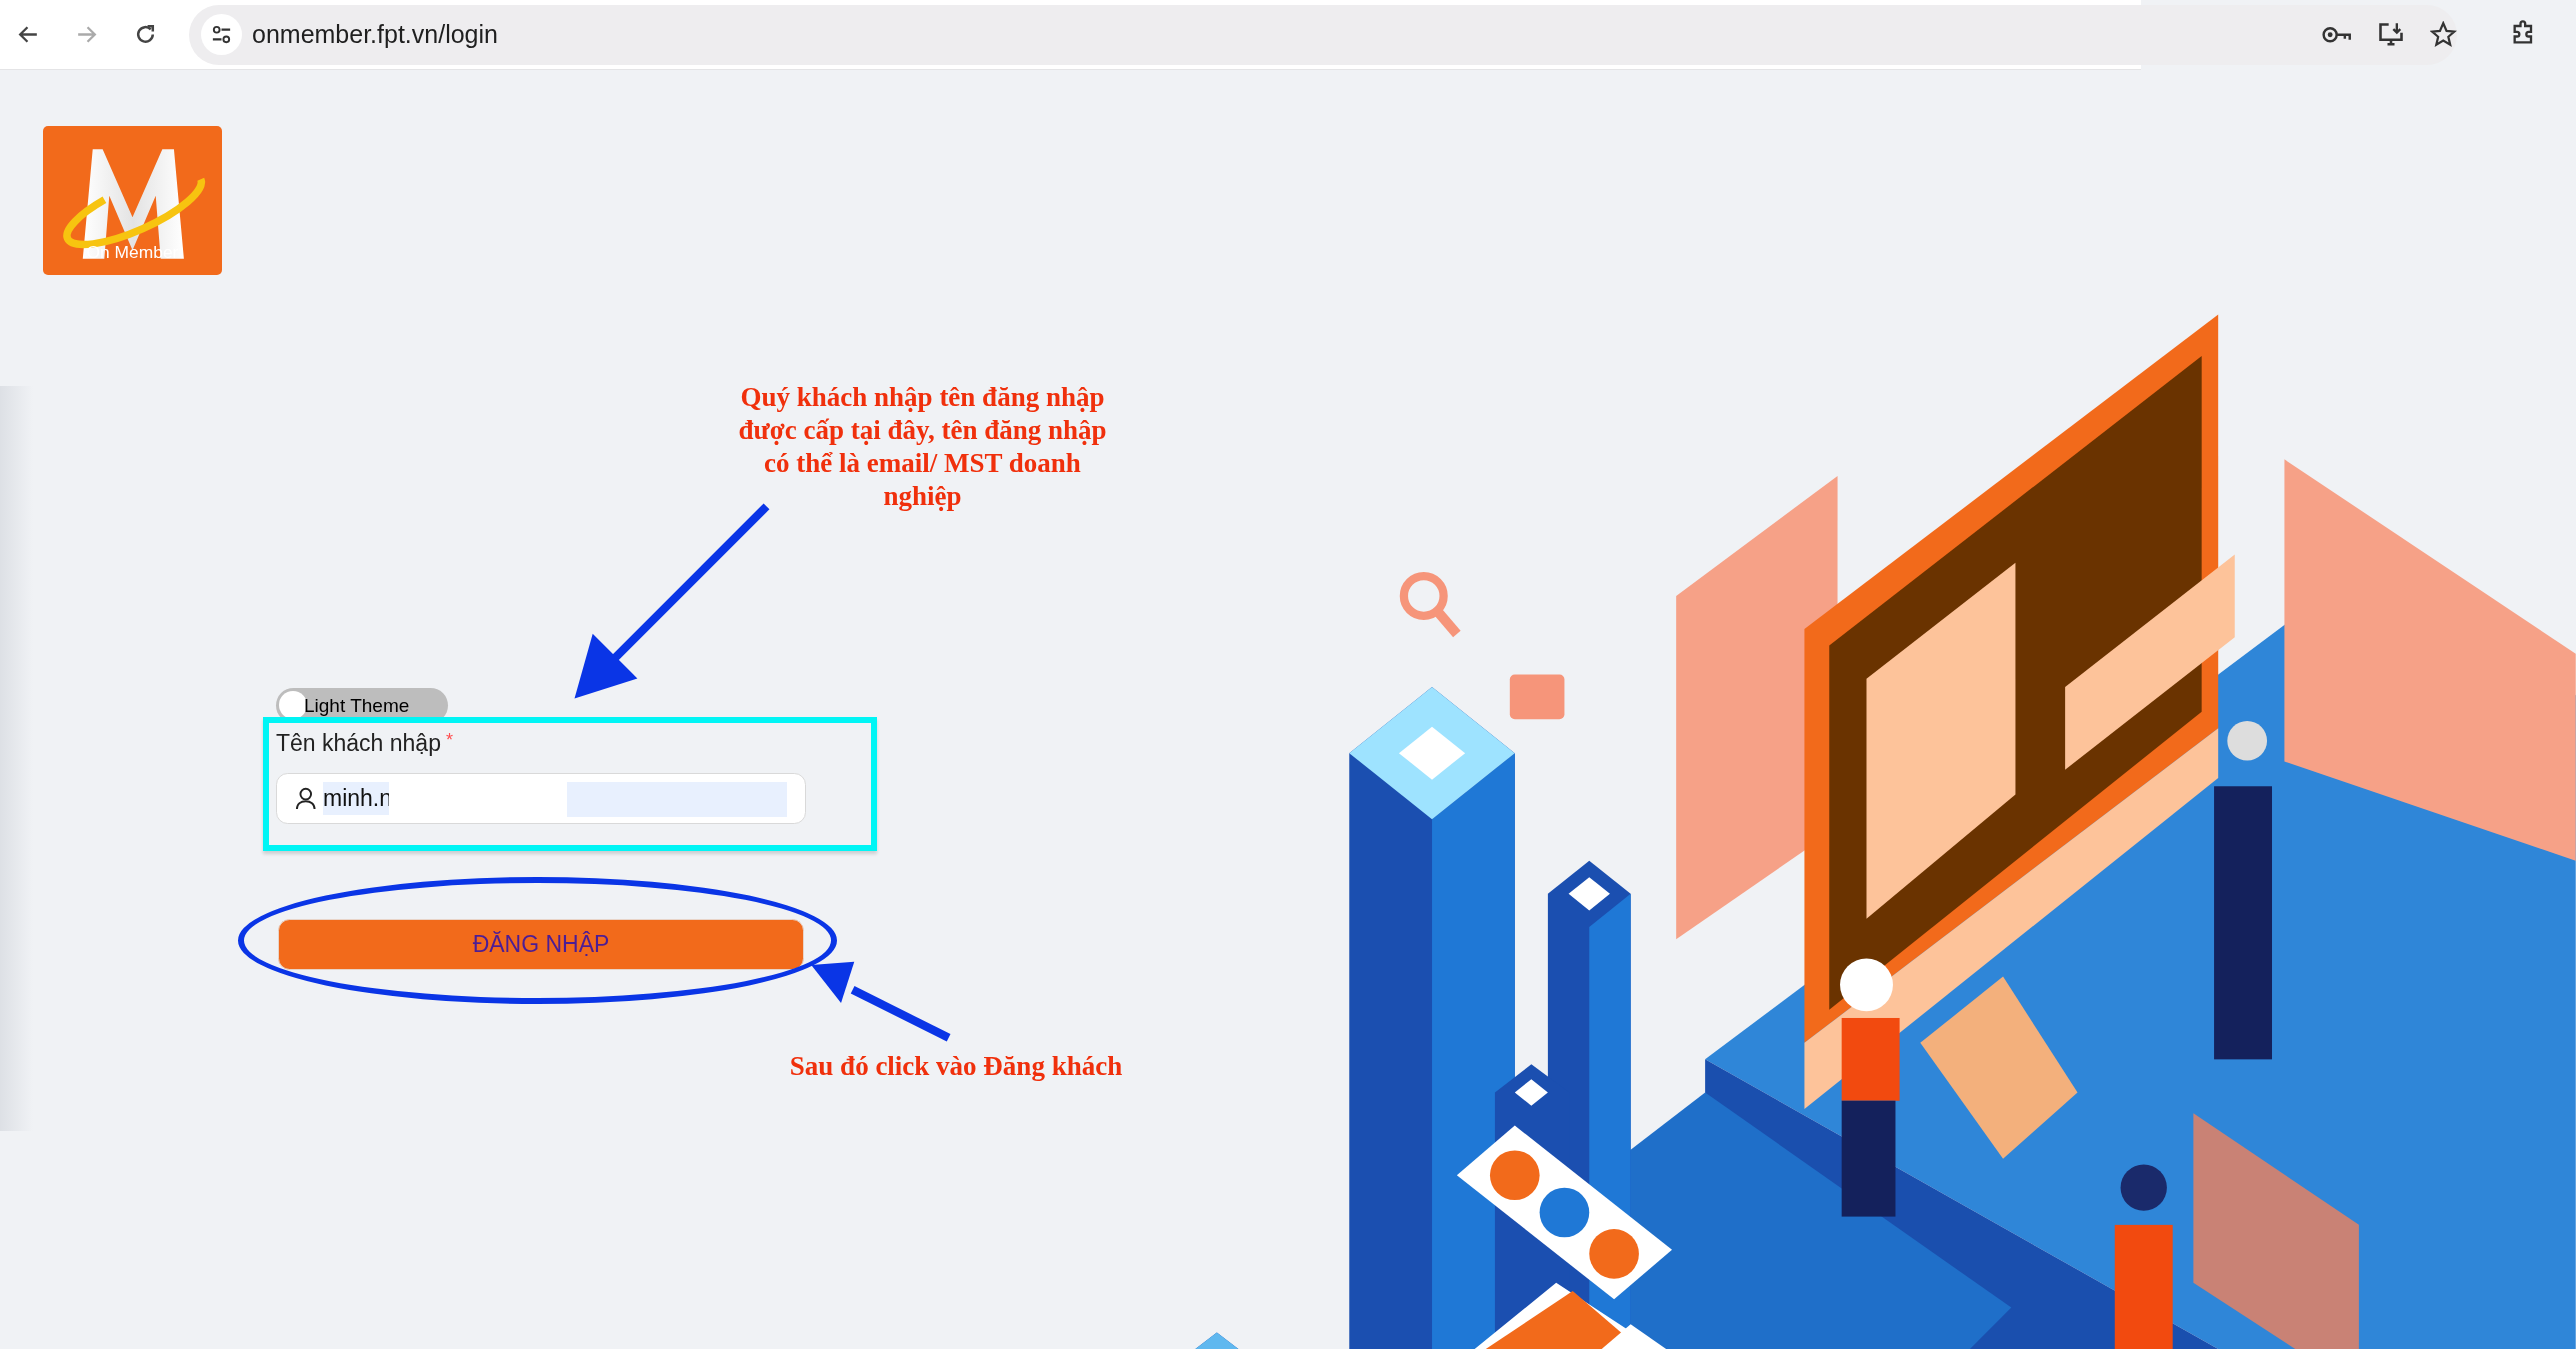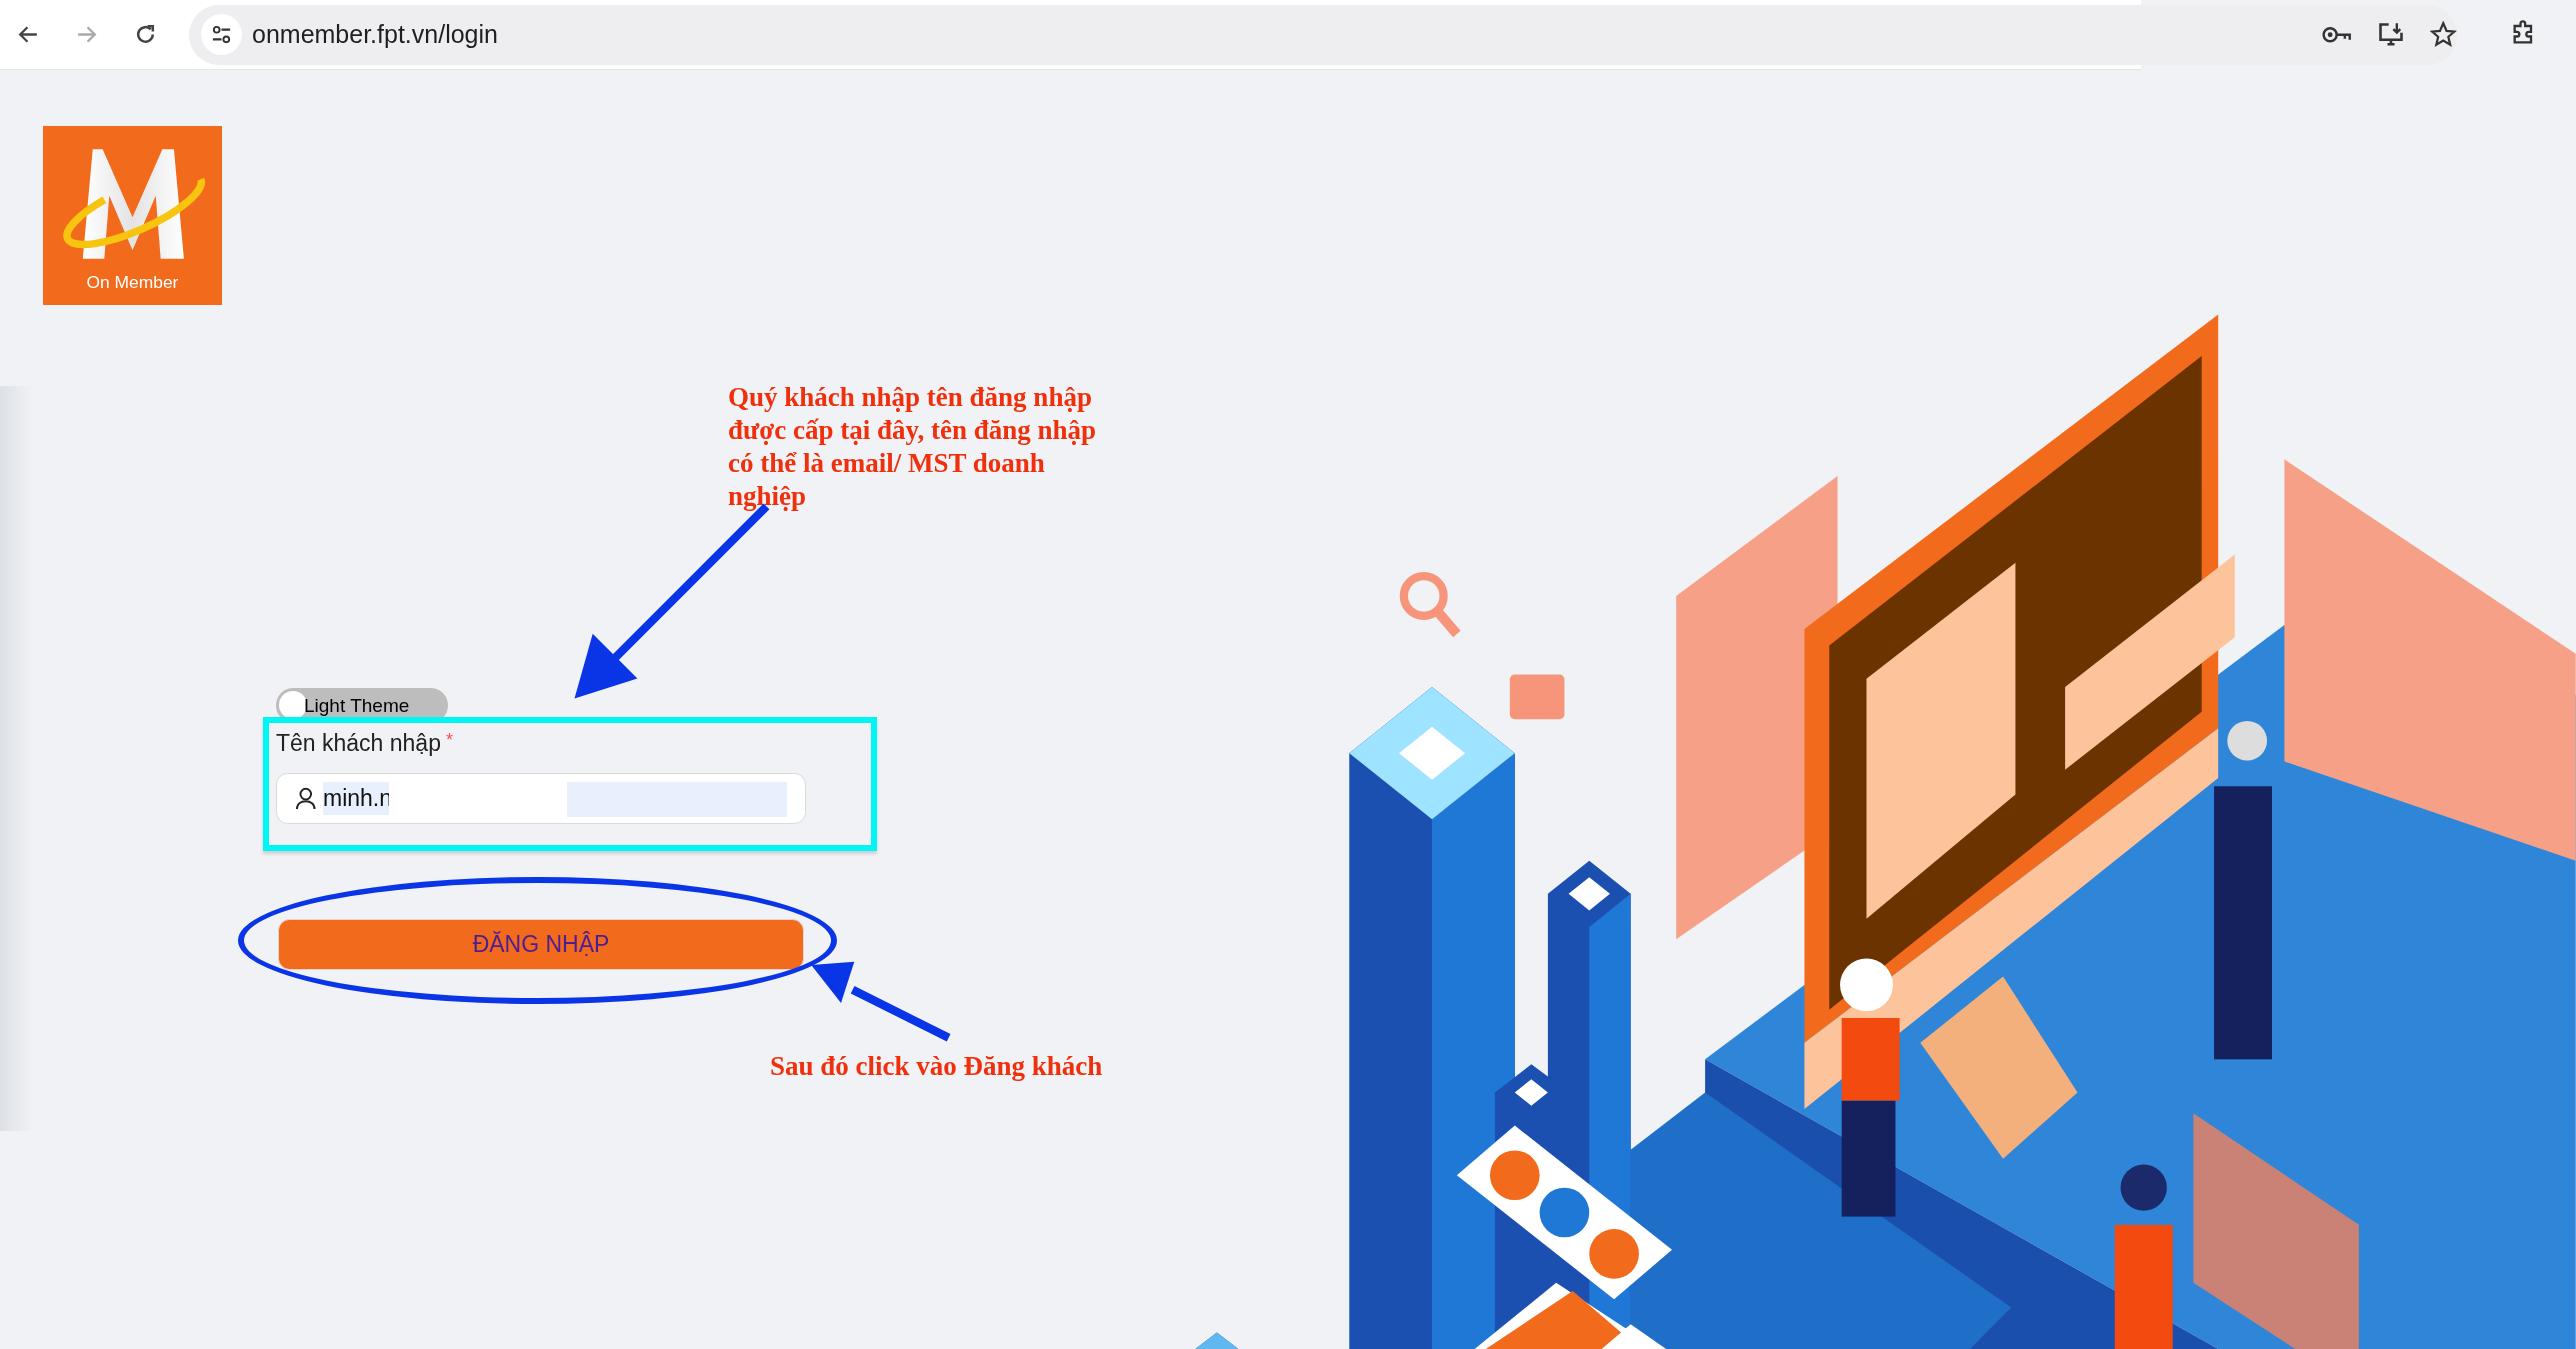--- a/index.html
+++ b/index.html
@@ -8,39 +8,39 @@
   .nav-icon { position: absolute; top: 16.6px; width: 36px; height: 36px; display: flex; align-items: center; justify-content: center; font-size: 28px; color: #444; }
   .omnibox { position: absolute; left: 189px; top: 5px; width: 2268px; height: 60px; background: #eeedef; border-radius: 30px; }
   .site-info { position: absolute; left: 11.6px; top: 9px; width: 41px; height: 41px; border-radius: 21px; background: #fff; display: flex; align-items: center; justify-content: center; }
   .url { position: absolute; left: 63px; top: 15px; font-size: 25px; color: #1f1f1f; }
   .omni-icon { position: absolute; top: 13.2px; width: 33px; height: 33px; display: flex; align-items: center; justify-content: center; }
   .ext-icon { position: absolute; left: 2506px; top: 15px; width: 36px; height: 36px; display: flex; align-items: center; justify-content: center; }
 
   .page { position: absolute; left: 0; top: 71px; width: 2576px; height: 1278px; background: #f0f2f5; }
   .left-shadow { position: absolute; left: 0; top: 315px; width: 33px; height: 745px; background: linear-gradient(to right, #dde0e5, rgba(240,242,245,0)); }
 
-  .logo { position: absolute; left: 43px; top: 55px; width: 179px; height: 179px; background: #f26a1b; border-radius: 0; }
+  .logo { position: absolute; left: 43px; top: 55px; width: 179px; height: 149px; background: #f26a1b; border-radius: 5px; }
   .logo-text { position: absolute; left: 0; bottom: 11.6px; width: 100%; text-align: center; color: #fff; font-size: 17.4px; }
 
   .theme-toggle { position: absolute; left: 276px; top: 617px; width: 172px; height: 35px; background: #bdbdbd; border-radius: 17.4px; }
   .theme-knob { position: absolute; left: 3.3px; top: 3.3px; width: 28px; height: 28px; background: #fff; border-radius: 50%; }
   .theme-label { position: absolute; left: 28px; top: 7.4px; color: #000000; font-size: 19px; }
 
   .highlight-box { position: absolute; left: 263px; top: 646px; width: 614px; height: 134px; border: 6.6px solid #00f5f5; box-shadow: 0 2.5px 3.3px rgba(0,0,0,0.15); }
   .field-label { position: absolute; left: 276px; top: 659px; font-size: 23px; color: #222; }
   .required { color: #ff4d4f; font-size: 18px; vertical-align: top; margin-left: 5px; }
   .input-wrap { position: absolute; left: 276px; top: 702px; width: 530px; height: 51px; background: #fff; border: 1.7px solid #d9d9d9; border-radius: 11.6px; }
   .user-icon { position: absolute; left: 18px; top: 13.2px; width: 21.5px; height: 23px; }
   .input-text { position: absolute; left: 46px; top: 8.3px; width: 66px; height: 33px; background: #e8f0fe; font-size: 23px; color: #111; line-height: 33px; overflow: hidden; white-space: nowrap; }
   .input-autofill { position: absolute; left: 290px; top: 8.3px; width: 220px; height: 35px; background: #e8f0fe; }
 
   .login-btn { position: absolute; left: 278px; top: 848px; width: 526px; height: 51px; background: #f26a1b; border-radius: 11.6px; border: 1.7px solid #e8d4c8; color: #4c1d95; font-size: 23px; display: flex; align-items: center; justify-content: center; }
   .ellipse { position: absolute; left: 238px; top: 806px; width: 599px; height: 127px; border: 6.6px solid #0a35e6; border-radius: 50%; }
 
-  .note { position: absolute; color: #f0300c; font-family: "Liberation Serif", serif; font-weight: bold; }
+  .note { position: absolute; color: #f0300c; font-family: "Liberation Serif", serif; font-weight: bold; text-align: center; }
   .note-top { left: 728px; top: 310px; width: 389px; font-size: 27px; line-height: 33px; }
   .note-bottom { left: 770px; top: 980px; width: 372px; font-size: 27px; white-space: nowrap; }
 
   .arrow { position: absolute; left: 0; top: 0; }
 
   .illus { position: absolute; left: 1109px; top: 227px; width: 1467px; height: 1051px; }
 </style>
 </head>
 <body>
 

